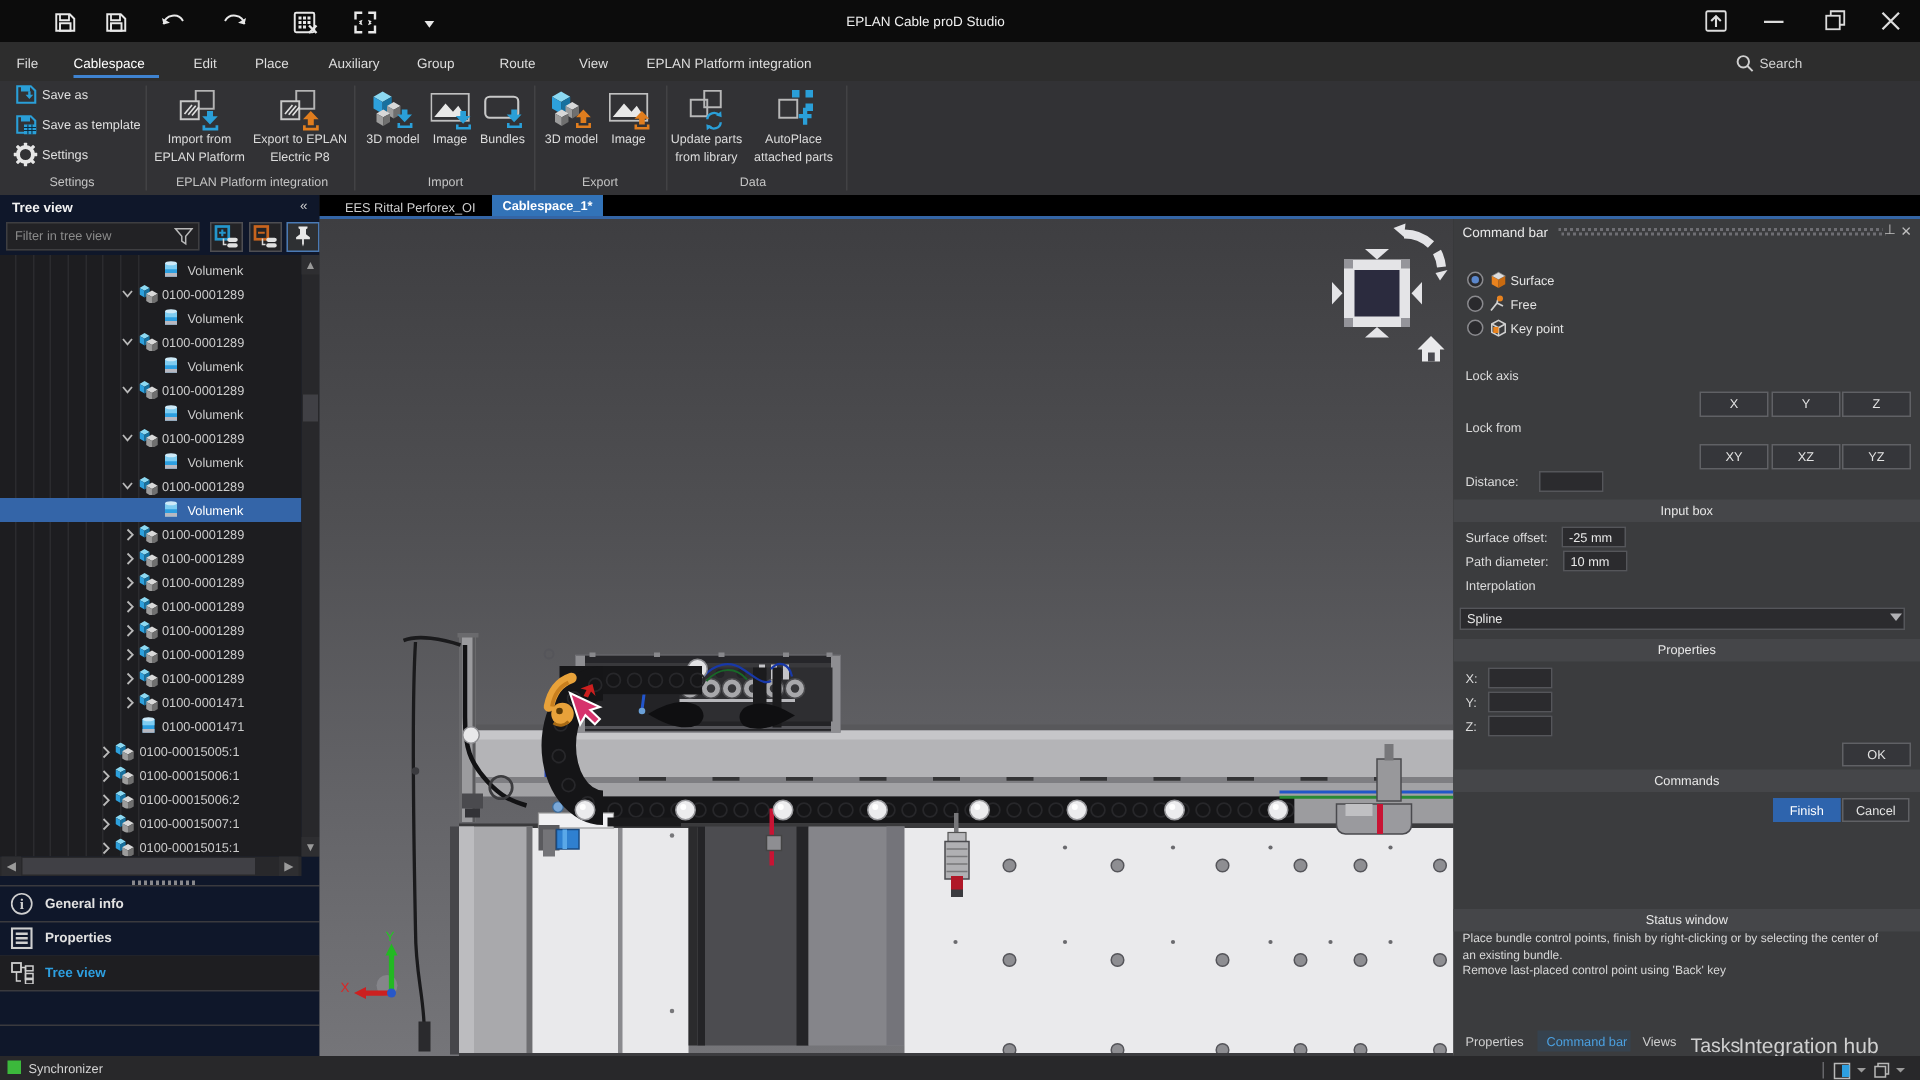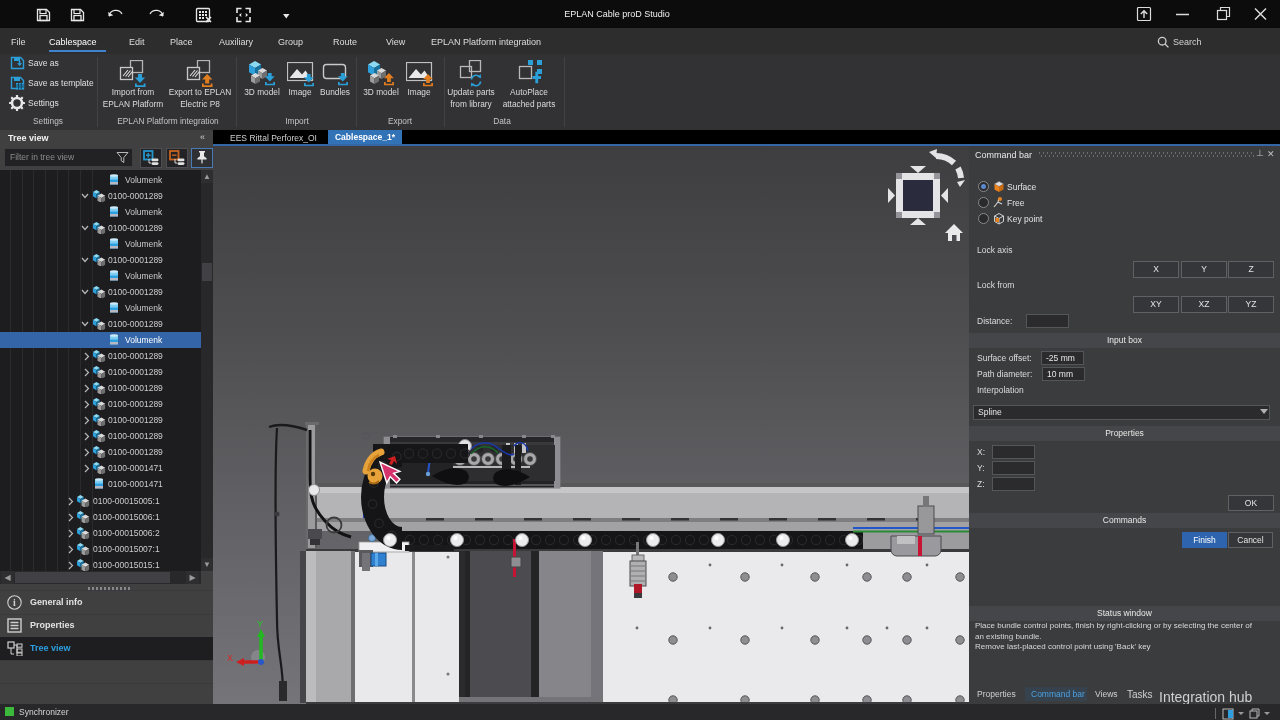--- a/index.html
+++ b/index.html
@@ -12,21 +12,21 @@
 
 #menubar{position:absolute;left:0;top:28px;width:1280px;height:26px;background:#2d2d2d;}
 .mitem{position:absolute;top:9px;font-size:9px;color:#dedede;}
 
 #ribbon{position:absolute;left:0;top:54px;width:1280px;height:76px;background:#323235;}
 .rsep{position:absolute;top:3px;width:1px;height:70px;background:#424245;}
 .rlbl{position:absolute;top:62px;font-size:8.3px;color:#c4c4c4;transform:translateX(-50%);white-space:nowrap;}
 .rbig{position:absolute;text-align:center;font-size:8.3px;color:#dcdcdc;transform:translateX(-50%);white-space:nowrap;line-height:11.5px;}
 .rsm{position:absolute;font-size:8.5px;color:#e0e0e0;white-space:nowrap;}
 
-#leftpanel{position:absolute;left:0;top:130px;width:213px;height:574px;background:#404040;}
+#leftpanel{position:absolute;left:0;top:130px;width:213px;height:574px;background:#0f172a;}
 #filterrow{position:absolute;left:0;top:17px;width:213px;height:22px;}
 #filterbox{position:absolute;left:4px;top:1px;width:129px;height:19px;background:#222225;border:1px solid #3e3e41;color:#8b8b8b;font-size:8.5px;line-height:17px;padding-left:5px;box-sizing:border-box;}
 .tbtn{position:absolute;top:1px;width:22px;height:20px;box-sizing:border-box;border:1px solid #4e4e52;background:#232326;}
 #treearea{position:absolute;left:0;top:40px;width:201px;height:401px;background:#1d1d20;overflow:hidden;}
 .trow{position:absolute;left:0;height:16px;width:201px;font-size:8.5px;color:#cccccc;line-height:16px;white-space:nowrap;}
 .guide{position:absolute;top:0;bottom:0;width:1px;background:#2b2b2e;}
 
 #vscroll{position:absolute;left:201px;top:40px;width:12px;height:401px;background:#28282b;}
 #hscroll{position:absolute;left:0;top:441px;width:201px;height:13px;background:#28282b;}
 .sbtn{position:absolute;background:#2e2e31;color:#9a9a9a;font-size:8px;text-align:center;}
@@ -886,21 +886,21 @@
     <div class="rpbtn" style="left:259px;top:349px;height:16px;line-height:14px">OK</div>
     <div class="sechdr" style="top:367px">Commands</div>
     <div class="rpbtn" style="left:213px;top:386px;width:45px;height:16px;line-height:14px;background:#2e64ad;border:1px solid #2e64ad;color:#fff">Finish</div>
     <div class="rpbtn" style="left:259px;top:386px;width:45px;height:16px;line-height:14px">Cancel</div>
     <div class="sechdr" style="top:460px">Status window</div>
     <div style="position:absolute;left:6px;top:475px;width:306px;font-size:8px;line-height:10.5px;color:#d8d8d8;white-space:nowrap">Place bundle control points, finish by right-clicking or by selecting the center of<br>an existing bundle.<br>Remove last-placed control point using 'Back' key</div>
     <div style="position:absolute;left:8px;top:543px;font-size:8.5px;color:#d0d0d0">Properties</div>
     <div style="position:absolute;left:56px;top:541px;width:62px;height:14px;background:#36424e"></div>
     <div style="position:absolute;left:62px;top:543px;font-size:8.5px;color:#4ba0e0">Command bar</div>
     <div style="position:absolute;left:126px;top:543px;font-size:8.5px;color:#d0d0d0">Views</div>
-    <div style="position:absolute;left:158px;top:543px;font-size:10px;color:#d0d0d0">Tasks</div>
+    <div style="position:absolute;left:158px;top:543px;font-size:13px;color:#d0d0d0">Tasks</div>
     <div style="position:absolute;left:190px;top:543px;font-size:14px;color:#d0d0d0">Integration hub</div>
   </div>
   <div id="statusbar">
     <div style="position:absolute;left:5px;top:3px;width:9px;height:9px;background:#3cb93c"></div>
     <div style="position:absolute;left:19px;top:3px;font-size:8.5px;color:#d5d5d5">Synchronizer</div>
     <div style="position:absolute;left:1215px;top:4px;width:1px;height:11px;background:#66666a"></div>
     <svg class="abs" style="left:1222px;top:4px" width="52" height="12" viewBox="0 0 52 12">
       <rect x="1" y="1" width="10" height="10" fill="none" stroke="#b8b8b8" stroke-width="1"></rect>
       <path d="M6 2 v8 h5 v-8 z" fill="#2d9fe0"></path>
       <path d="M16 4 l3 3 3 -3 z" fill="#9a9a9a"></path>

